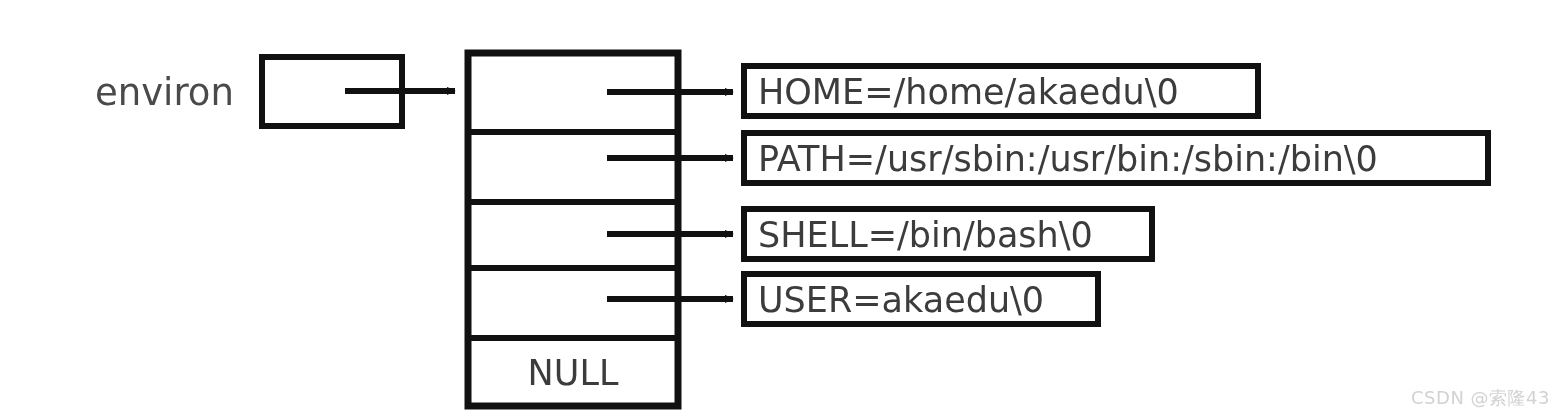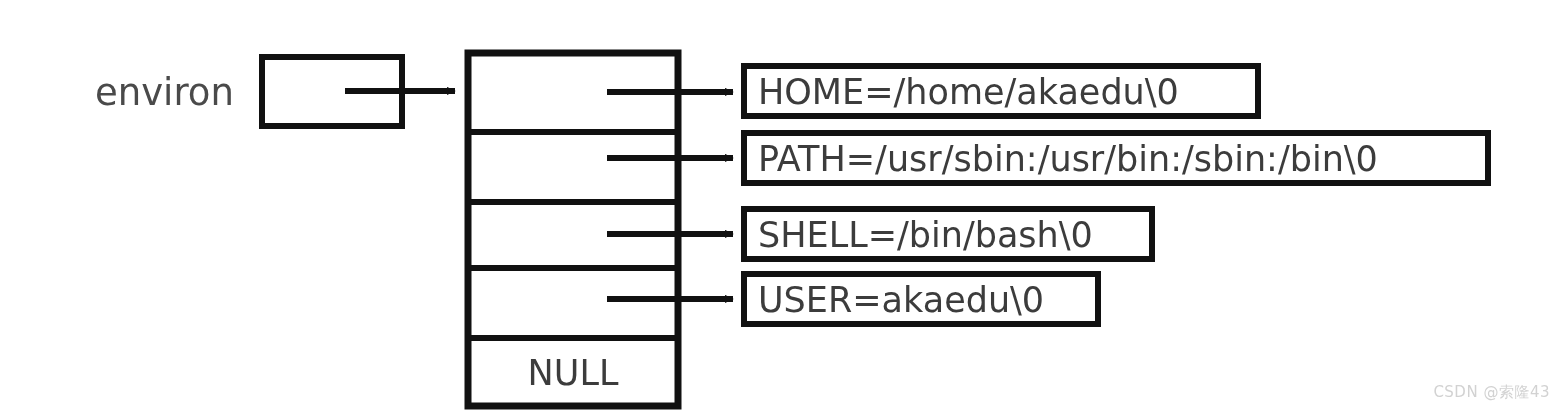--- a/index.html
+++ b/index.html
@@ -35,22 +35,22 @@
     font-size: 35px;
     fill: #3c3c3c;
   }
   .null-text {
     font-size: 35px;
     fill: #3c3c3c;
   }
   .watermark {
     position: absolute;
     right: 12px;
-    bottom: 16px;
-    font-size: 15px;
+    bottom: 8px;
+    font-size: 18px;
     color: #d2d2d2;
     font-family: "DejaVu Sans", "Liberation Sans", sans-serif;
     letter-spacing: 0.5px;
     white-space: nowrap;
     user-select: none;
   }
 </style>
 </head>
 <body>
 

